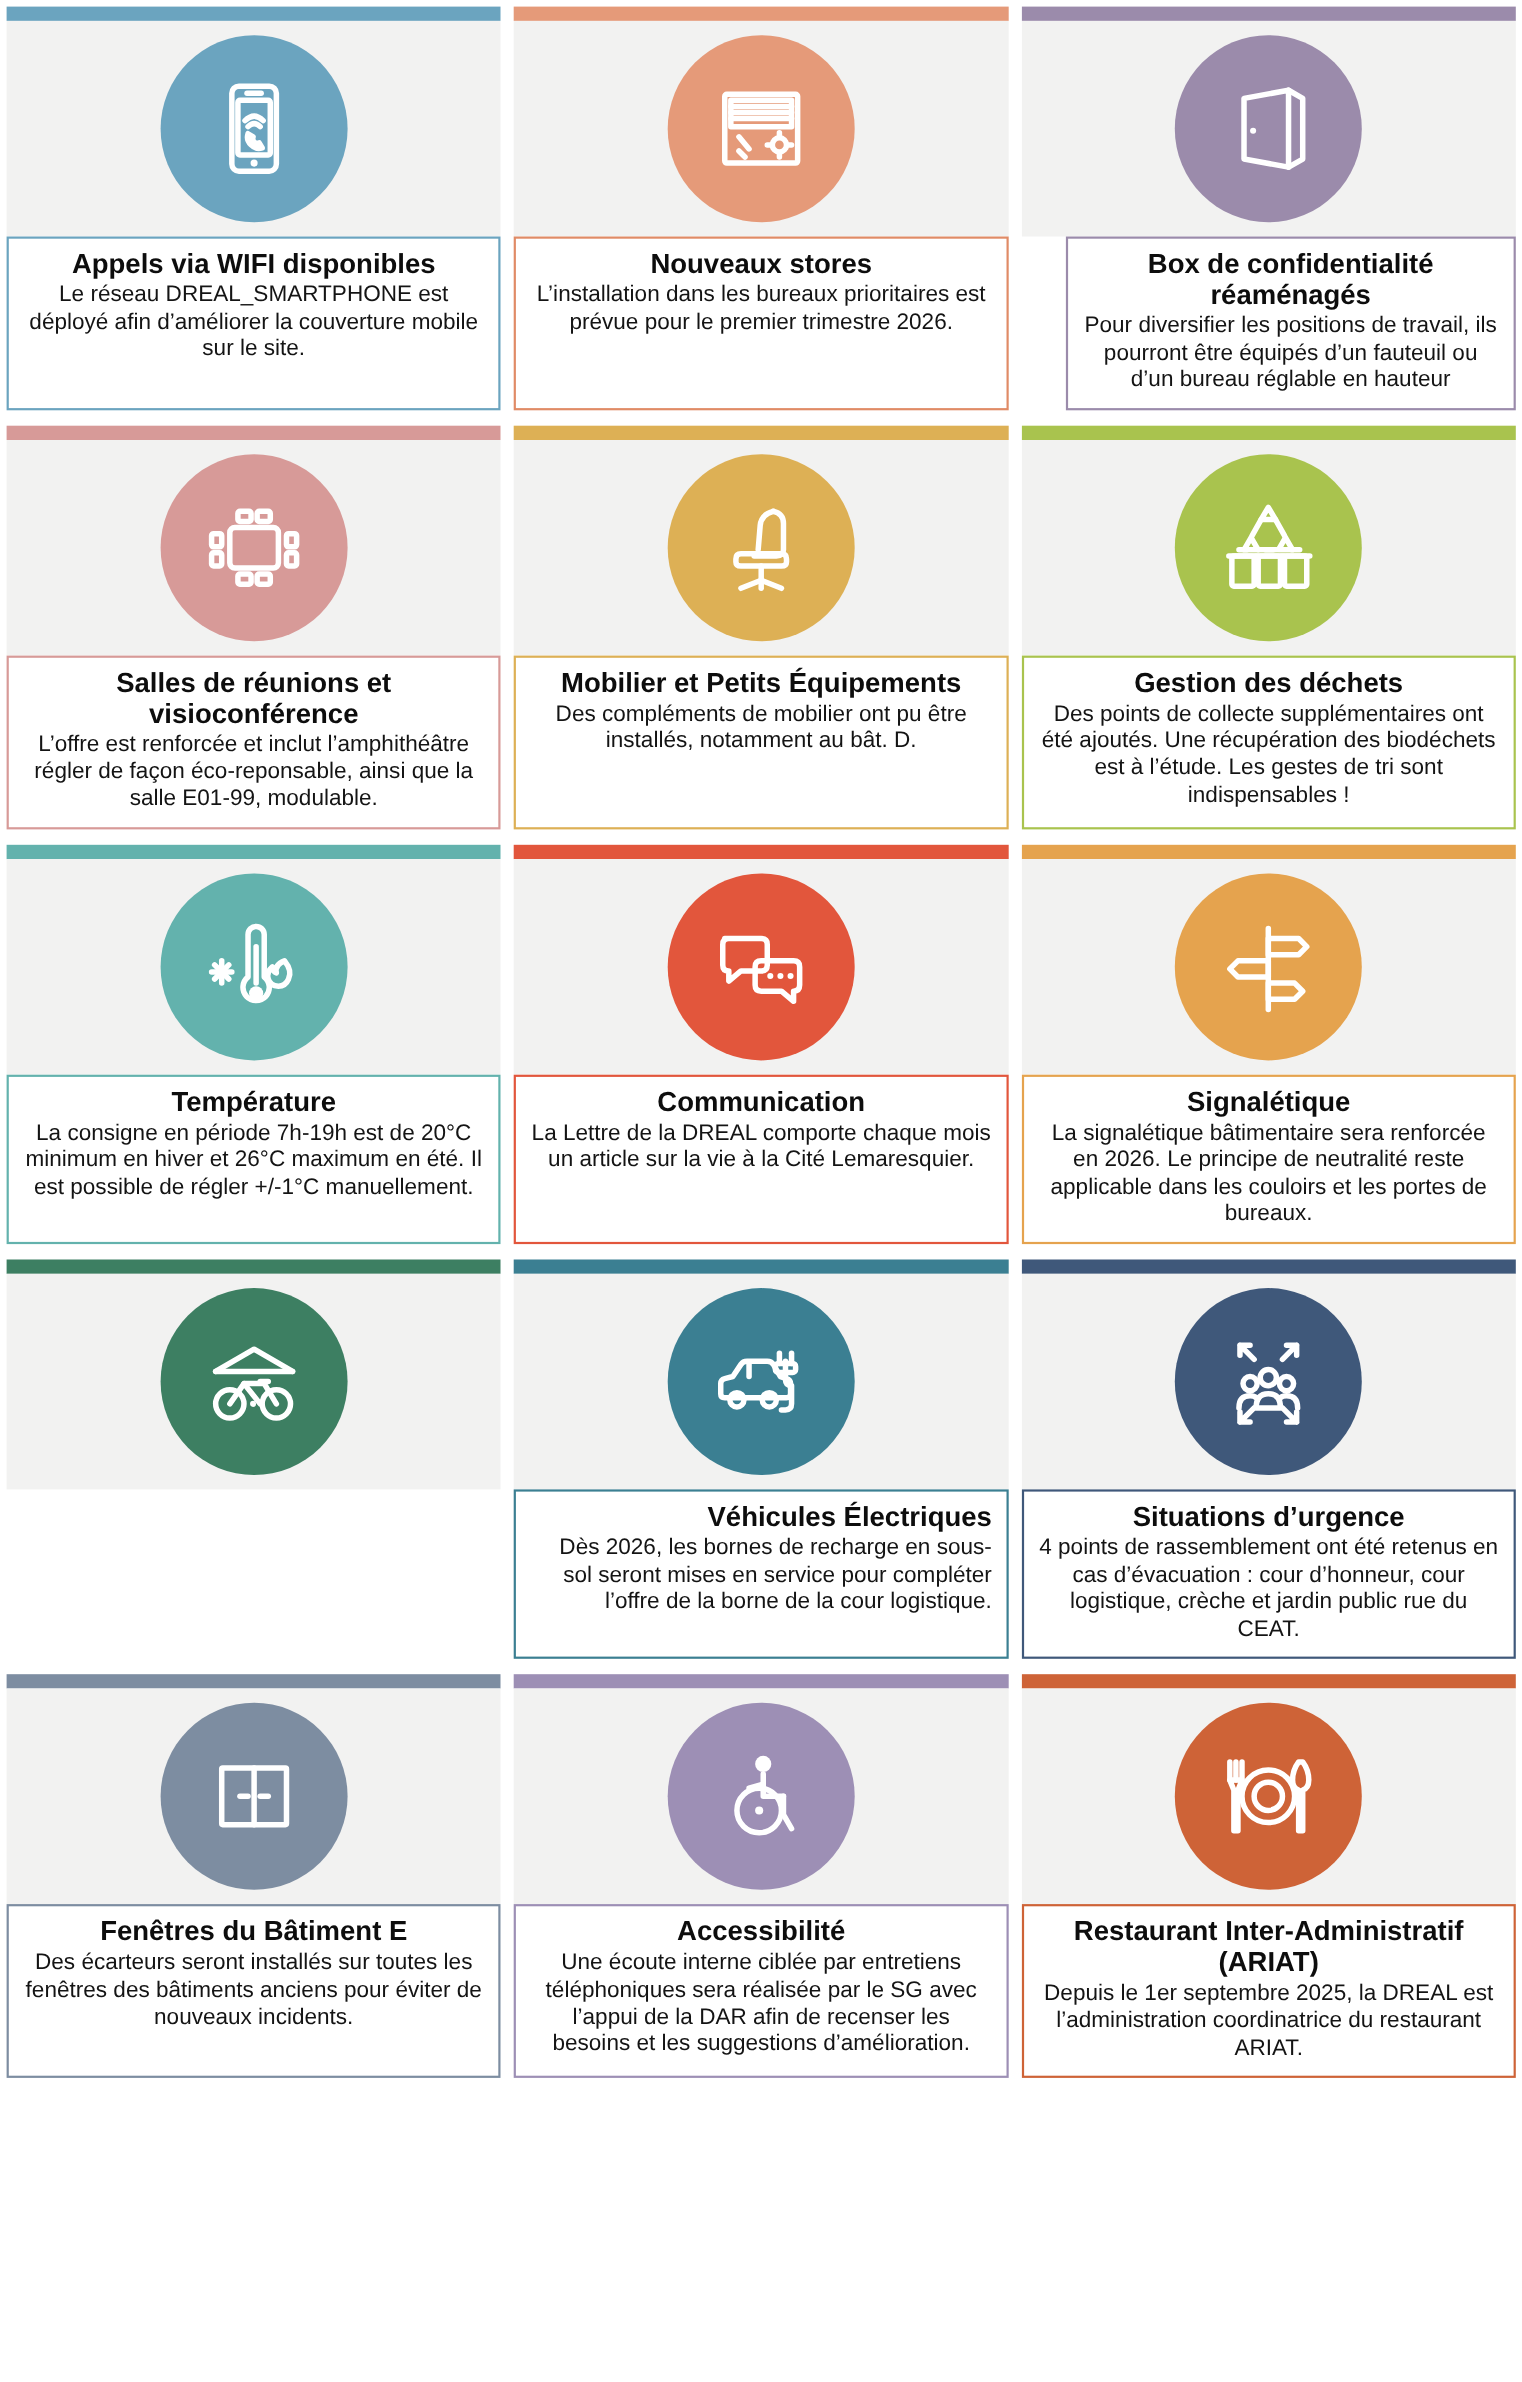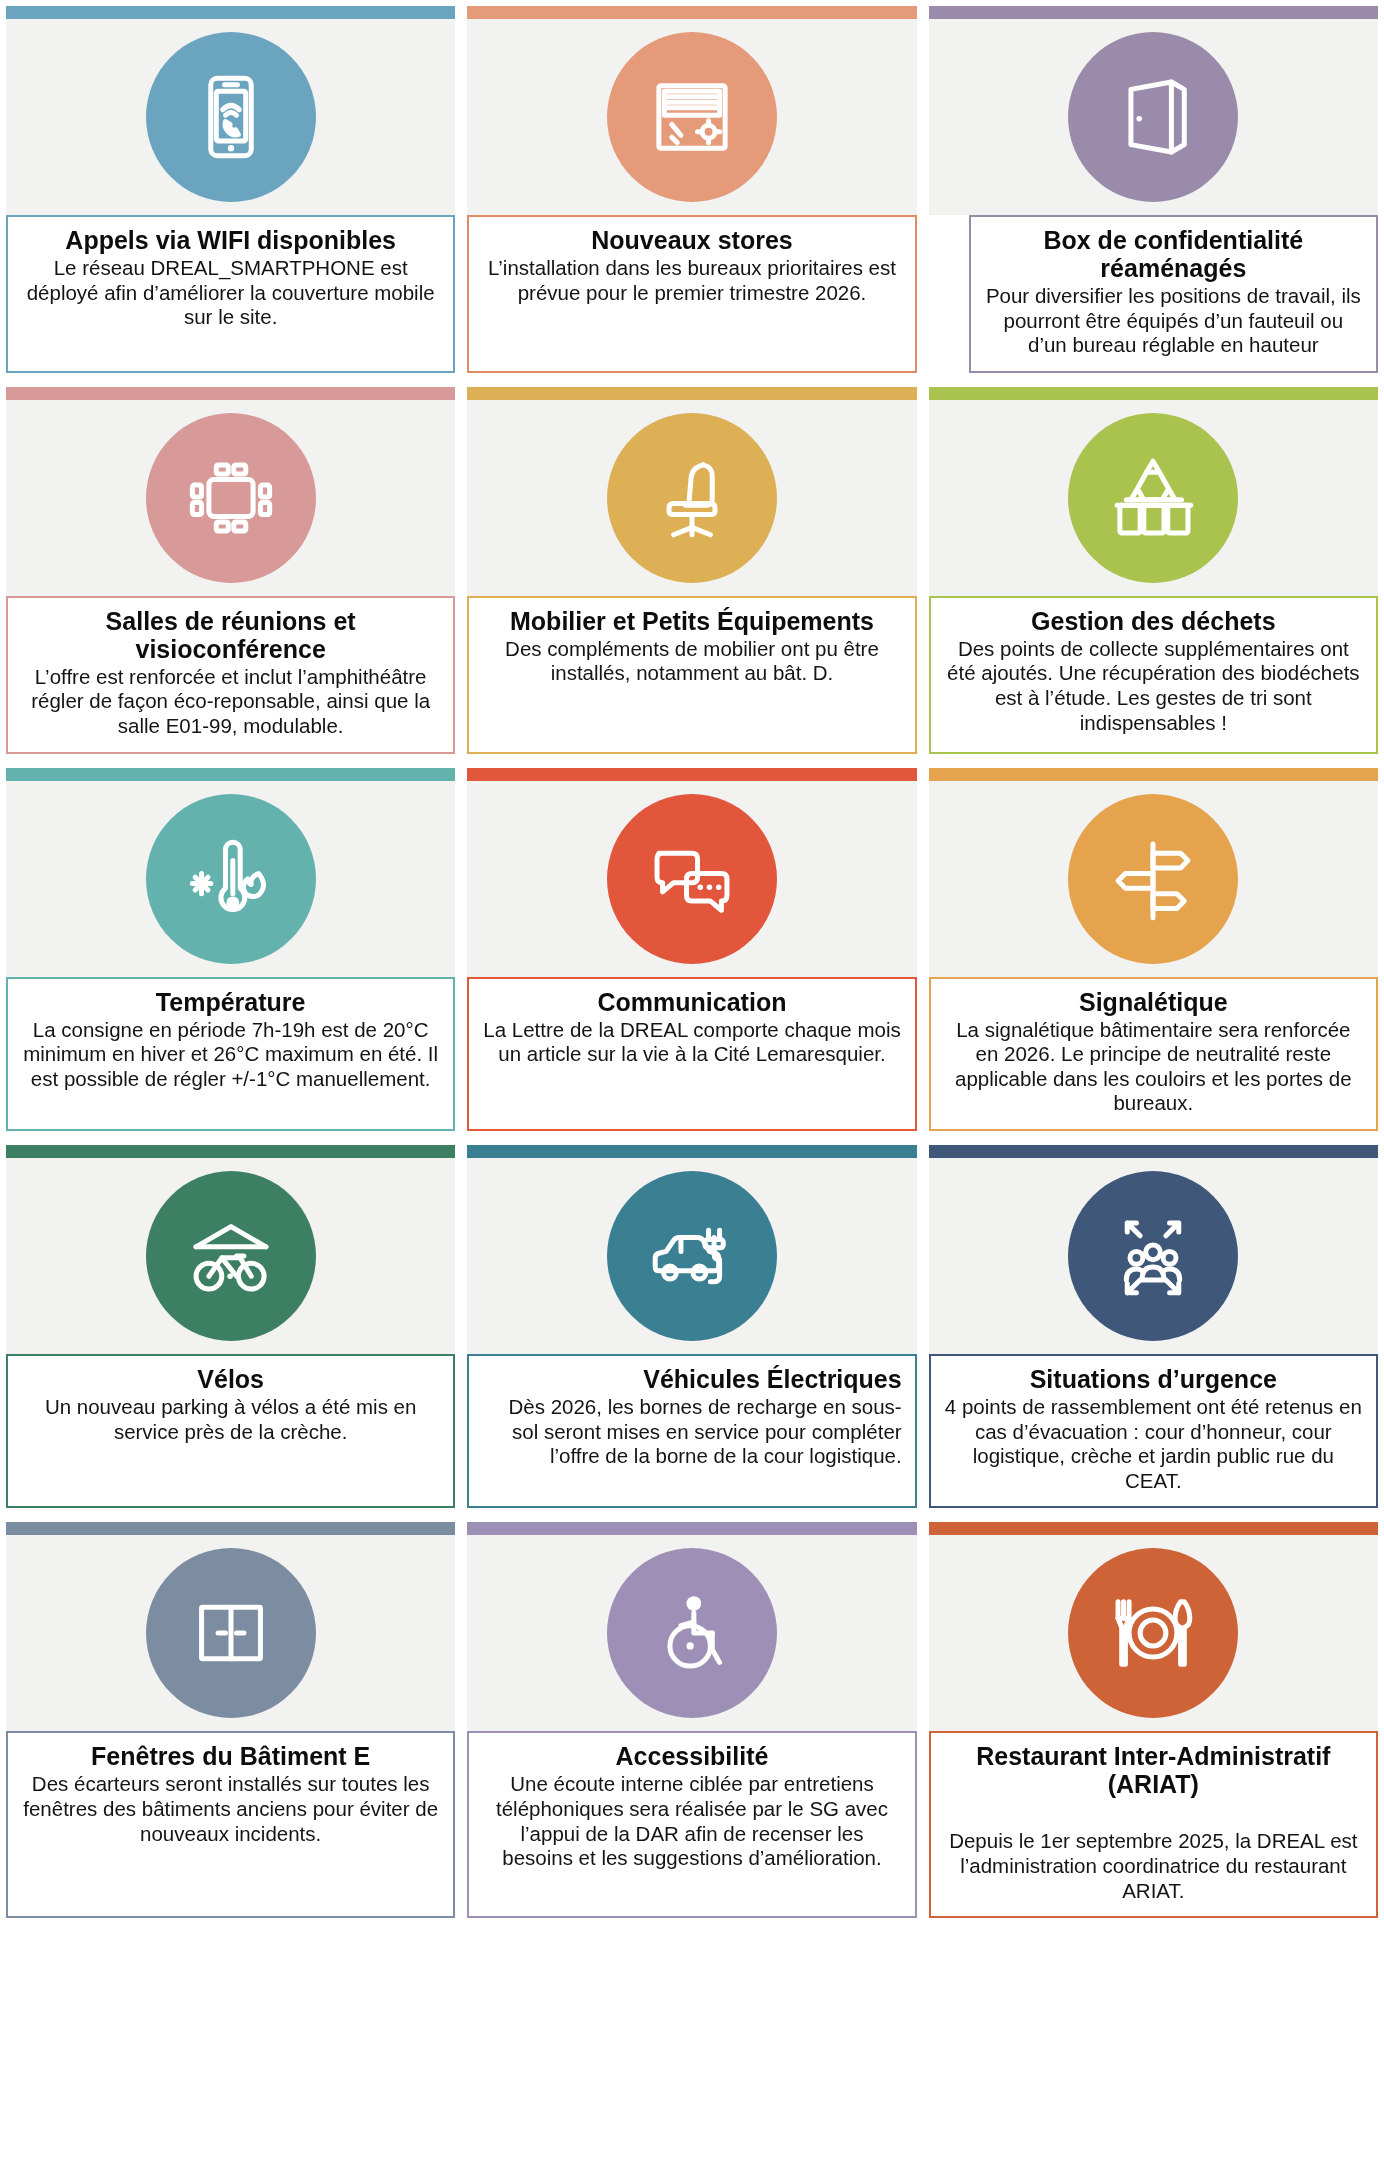--- a/index.html
+++ b/index.html
@@ -288,24 +288,20 @@
       <line x1="12" y1="40" x2="88" y2="40" stroke-width="5"></line>
       <circle cx="26" cy="72" r="14"></circle>
       <circle cx="72" cy="72" r="14"></circle>
       <path d="M26 72 L40 52 L60 52 L72 72" stroke-width="4"></path>
       <line x1="40" y1="52" x2="56" y2="72" stroke-width="4"></line>
       <line x1="56" y1="50" x2="64" y2="50" stroke-width="4"></line>
       <circle class="fillw" cx="49" cy="72" r="3"></circle>
     </svg>
         </div>
       </div>
-      <div class="text-box" style="border-color: rgb(61, 127, 98);">
-        <div class="card-title">Vélos</div>
-        <div class="card-body">Un nouveau parking à vélos a été mis en service près de la crèche.</div>
-      </div>
     </div>
     <div class="card">
       <div class="card-bar" style="background: rgb(59, 127, 146);"></div>
       <div class="icon-area">
         <div class="icon-circle" style="background: rgb(59, 127, 146);">
     <svg viewBox="0 0 100 100">
       <path d="M10 62 l0 -10 q0 -4 4 -5 l8 -2 l8 -12 q2 -3 6 -3 l20 0 q4 0 6 3 l7 12 l6 2 q4 1 4 5 l0 10 q0 4 -4 4 l-61 0 q-4 0 -4 -4 z"></path>
       <circle cx="26" cy="68" r="7"></circle>
       <circle cx="58" cy="68" r="7"></circle>
       <line x1="38" y1="32" x2="38" y2="45" stroke-width="3"></line>
@@ -388,18 +384,18 @@
       <circle cx="50" cy="50" r="26" stroke-width="5"></circle>
       <circle cx="50" cy="50" r="14" stroke-width="5"></circle>
       <line x1="18" y1="16" x2="18" y2="34" stroke-width="4"></line>
       <line x1="12" y1="16" x2="12" y2="34" stroke-width="4"></line>
       <line x1="24" y1="16" x2="24" y2="34" stroke-width="4"></line>
       <path d="M12 34 l12 0 l-4 10 l0 40 l-4 0 l0 -40 z" stroke-width="4"></path>
       <path d="M84 16 q6 8 6 18 q0 8 -6 10 l0 40 l-4 0 l0 -40 q-6 -2 -6 -10 q0 -10 6 -18 z" stroke-width="4"></path>
     </svg>
         </div>
       </div>
-      <div class="text-box" style="border-color: rgb(206, 99, 55); gap: 29px;">
+      <div class="text-box" style="border-color: rgb(206, 99, 55);">
         <div class="card-title">Restaurant Inter-Administratif (ARIAT)</div>
         <div class="card-body">Depuis le 1er septembre 2025, la DREAL est l’administration coordinatrice du restaurant ARIAT.</div>
       </div>
     </div>
   </div>
 
 </body></html>

